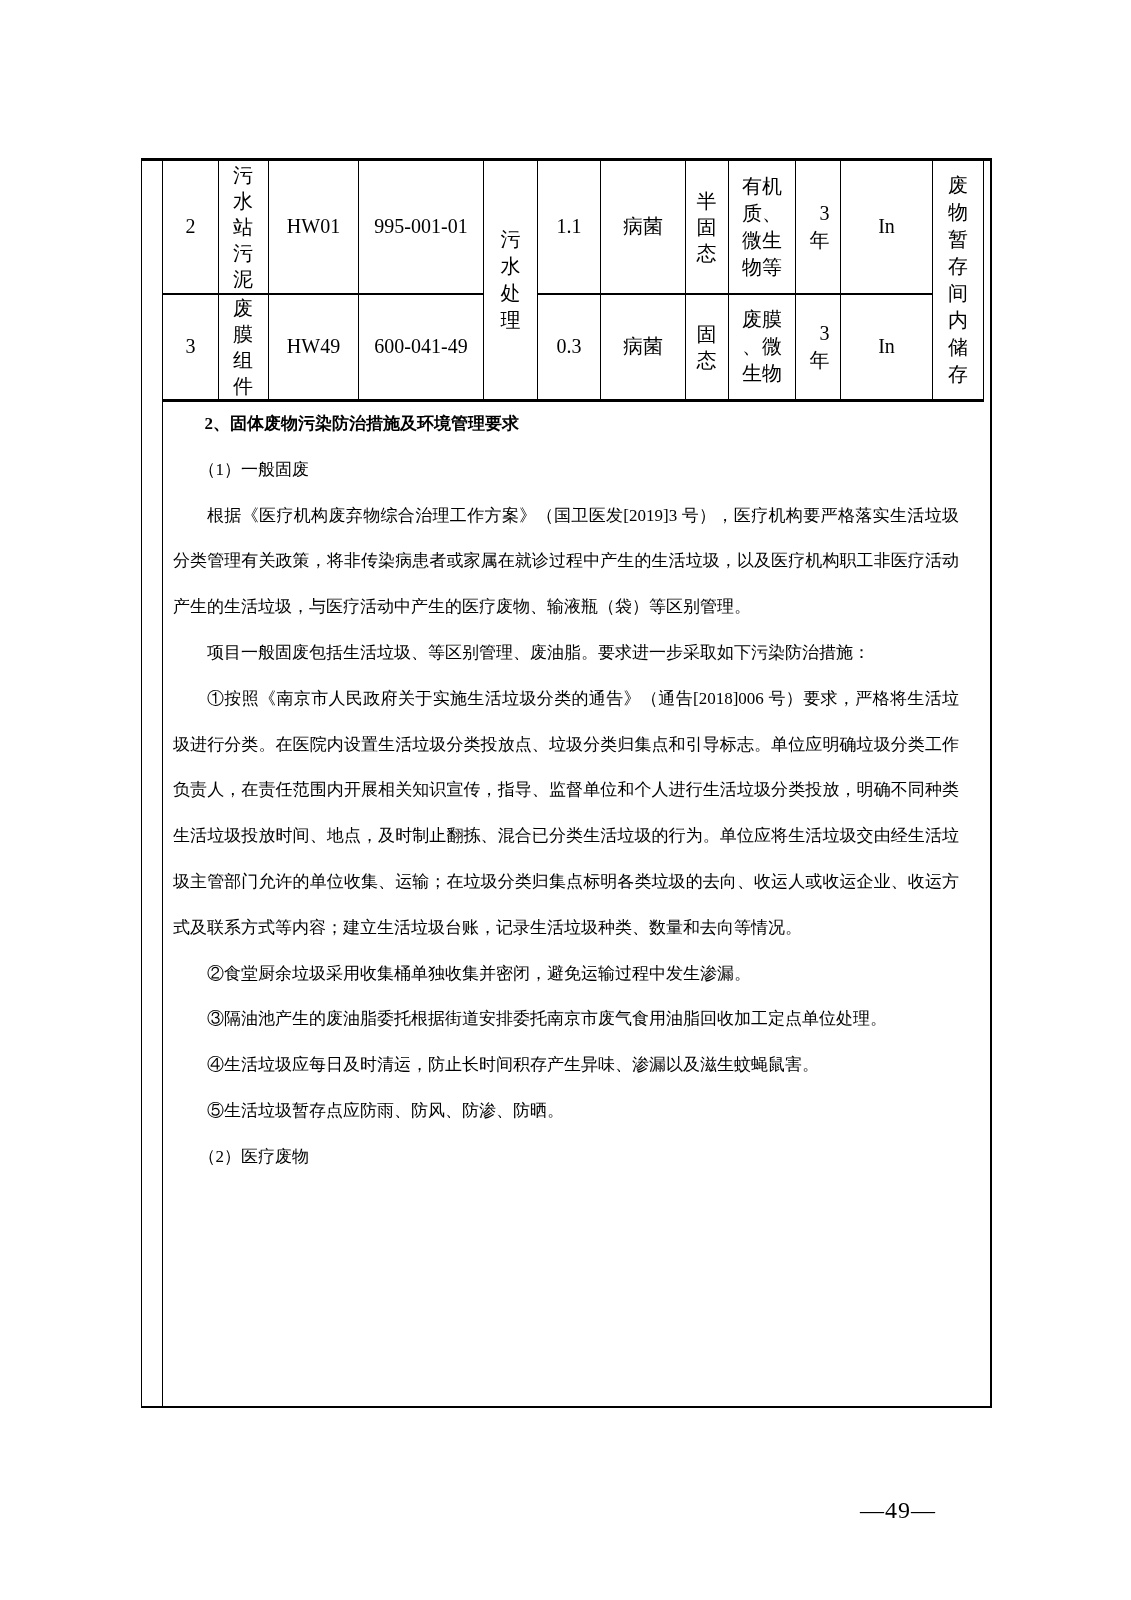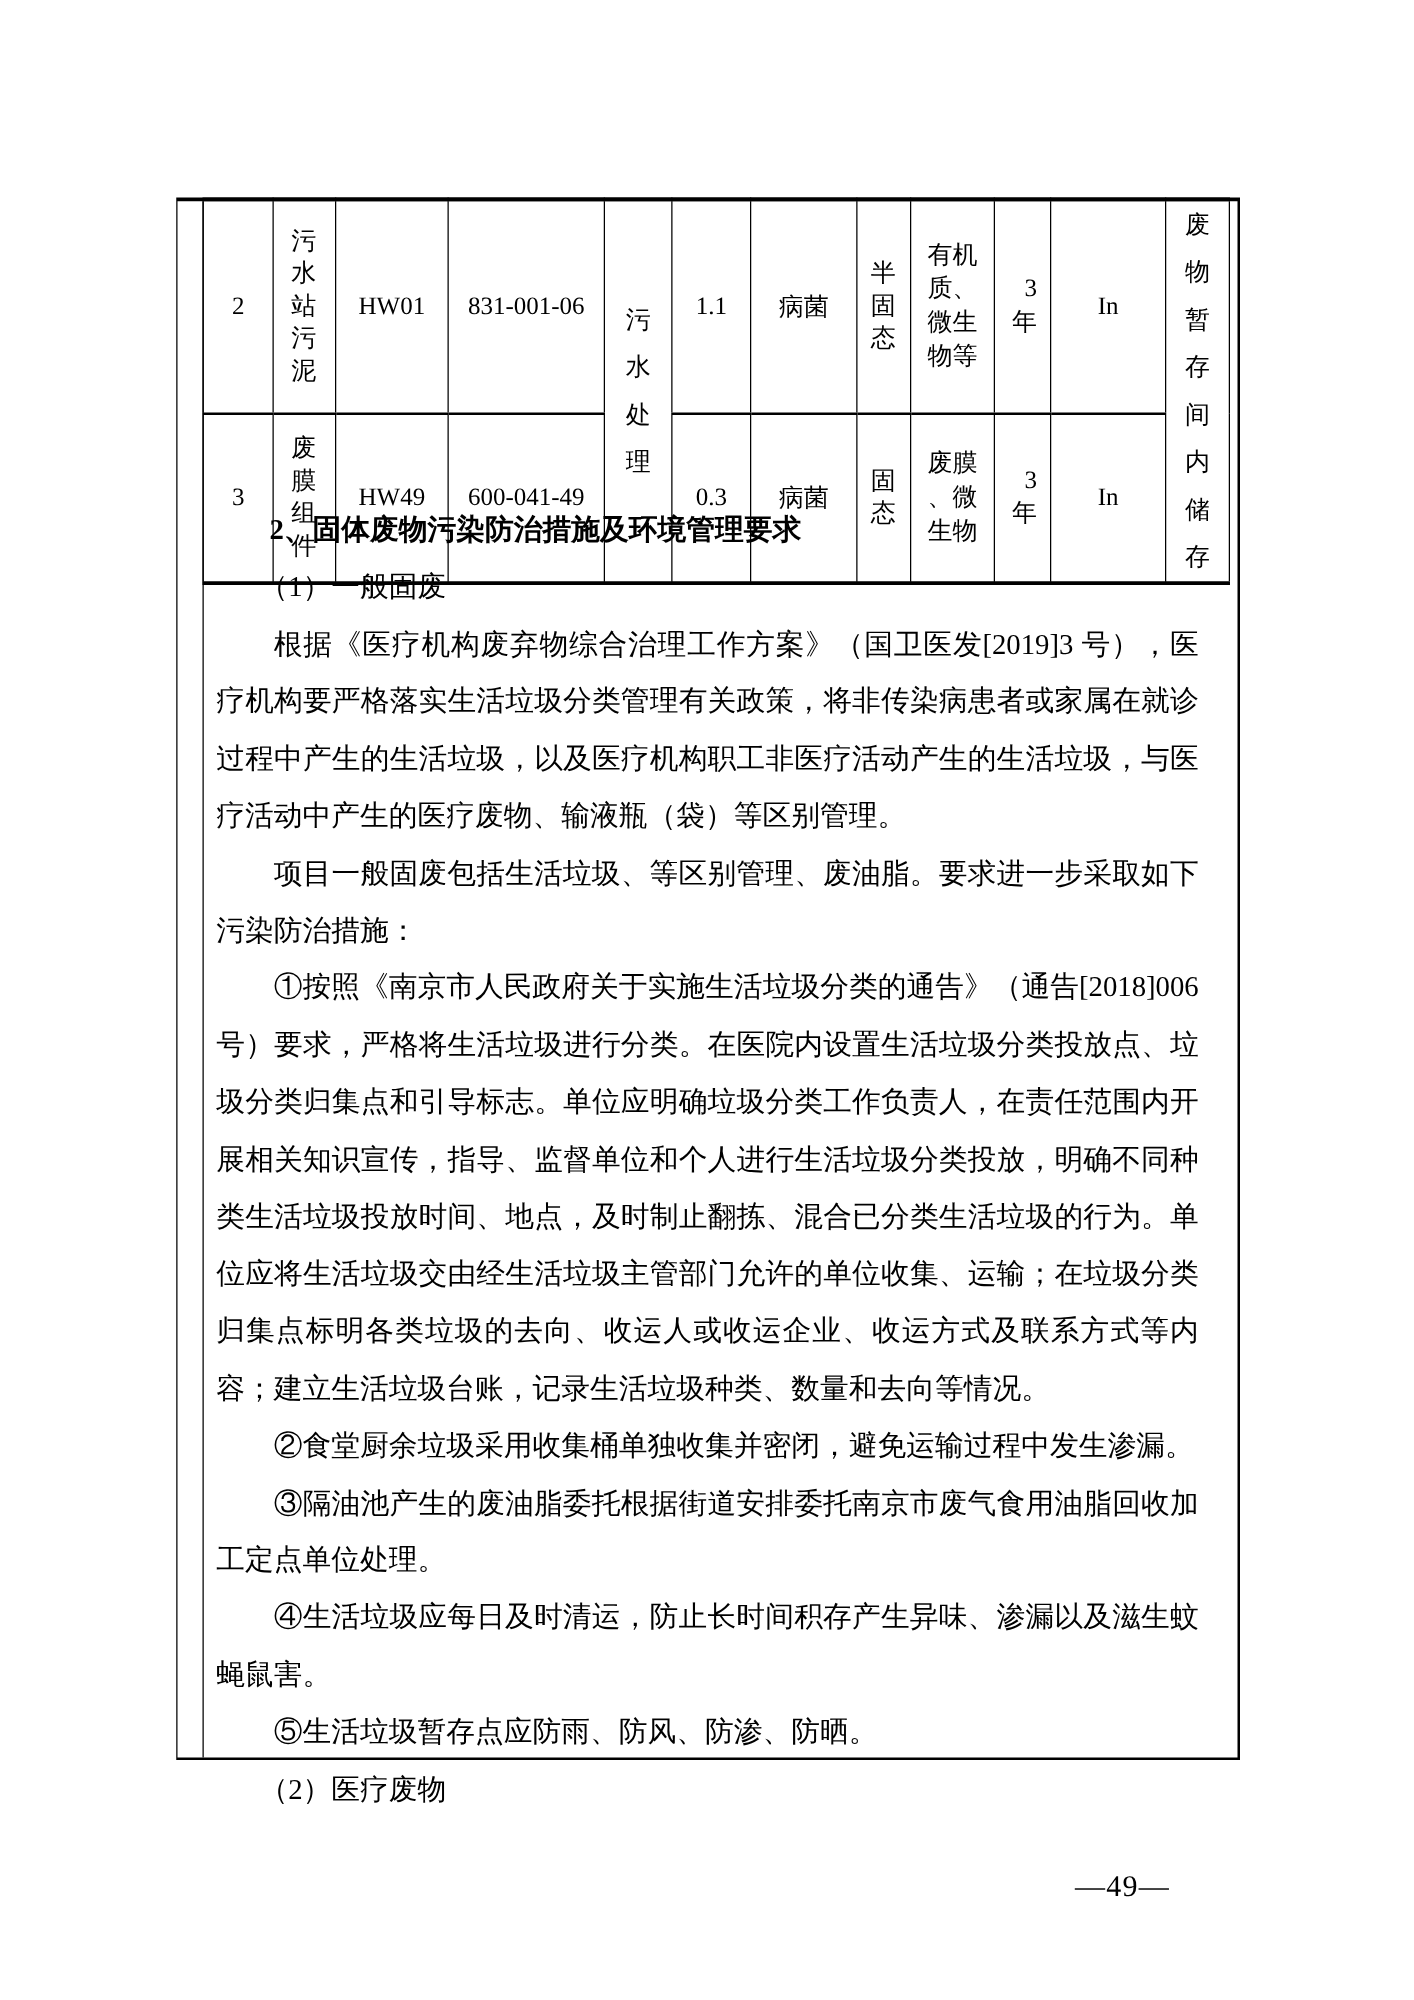--- a/index.html
+++ b/index.html
@@ -48,37 +48,37 @@
   tr.row-2 > td.rb { border-bottom-width: 2px; }
   td.hw-cell { vertical-align: top; text-align: left; padding: 3px 0 0 9px; }
   .vtext {
     width: 21px; margin: 0 auto;
     word-break: break-all; line-break: anywhere;
     line-height: 26px; text-align: left;
   }
   .vtext-wide {
     width: 21px; margin: 0 auto;
     word-break: break-all; line-break: anywhere;
-    line-height: 38px; text-align: center;
+    line-height: 27px; text-align: center;
   }
   .wrap2 {
     width: 46px; margin: 0 auto;
     word-break: break-all; line-break: anywhere;
     line-height: 27px; text-align: center;
   }
   .wrap1 {
     width: 23px; margin: 0 auto;
     word-break: break-all; line-break: anywhere;
     line-height: 27px; text-align: right;
   }
   .body-text {
     position: absolute;
     left: 0; right: 0; top: 237px;
     padding: 3px 31px 0 31px;
-    font-size: 23px;
+    font-size: 17px;
     line-height: 45.8px;
     text-align: justify;
     text-justify: inter-character;
     text-align-last: left;
   }
   .body-text p { margin: 0; text-indent: 2em; }
   .body-text p.heading { font-weight: bold; text-indent: 1.85em; }
   .body-text p.subhead { text-indent: 1.5em; }
   .page-num {
     position: absolute;
@@ -114,21 +114,21 @@
       <td class="rb">
             <div>2</div>
           </td>
       <td class="rb">
             <div class="vtext">污水站污泥</div>
           </td>
       <td class="rb hw-cell">
             <div>HW01</div>
           </td>
       <td class="rb">
-            <div>831-001-06</div>
+            <div>995-001-01</div>
           </td>
       <td rowspan="2">
             <div class="vtext-wide">污水处理</div>
           </td>
       <td class="rb">
             <div>1.1</div>
           </td>
       <td class="rb">
             <div>病菌</div>
           </td>

